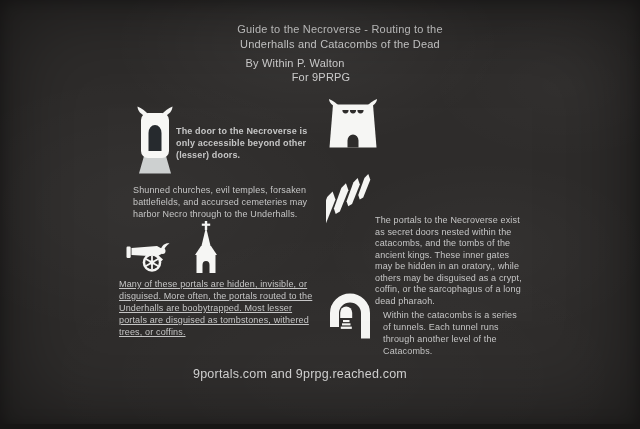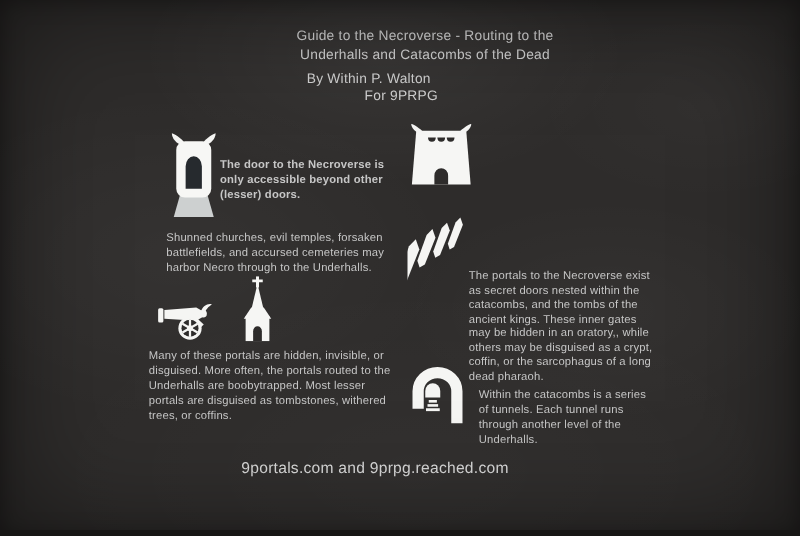--- a/index.html
+++ b/index.html
@@ -129,39 +129,39 @@
       <g fill="#f6f6f4">
         <rect x="17.8" y="0" width="2.4" height="9"></rect>
         <rect x="14.8" y="2.6" width="8.4" height="2.2"></rect>
         <polygon points="19,6 24,27 14,27"></polygon>
         <polygon points="14,25 24,25 30,34 8,34"></polygon>
         <rect x="9.5" y="32" width="19" height="20"></rect>
       </g>
       <path d="M15.5,52 V44 A3.5,4 0 0 1 22.5,44 V52 Z" fill="#2e2c2b"></path>
     </svg>
   </div>
-  <div class="txt" style="left:119px; top:278px;">Many of these portals are hidden, invisible, or
+  <div class="txt" style="left:119px; top:278px;text-decoration:underline;">Many of these portals are hidden, invisible, or
 disguised. More often, the portals routed to the
 Underhalls are boobytrapped. Most lesser
 portals are disguised as tombstones, withered
 trees, or coffins.</div>
 
   <div class="icon" style="left:327px; top:291px;">
     <svg width="46" height="52" viewBox="0 0 46 52">
       <path d="M7.5,36 V22 A15.5,15 0 0 1 38.5,22 V47.5" stroke="#f5f5f3" stroke-width="9" fill="none"></path>
       <g fill="#f5f5f3">
         <path d="M13.2,27 v-5.3 a6,6.2 0 0 1 12,0 V27 Z"></path>
         <rect x="16" y="29" width="6.5" height="2.1"></rect>
         <rect x="15" y="32.3" width="8.5" height="2.1"></rect>
         <rect x="13.8" y="35.6" width="11" height="2.3"></rect>
       </g>
     </svg>
   </div>
   <div class="txt" style="left:383px; top:309px;">Within the catacombs is a series
 of tunnels. Each tunnel runs
 through another level of the
-Underhalls.</div>
+Catacombs.</div>
 
   <div class="footer">9portals.com and 9prpg.reached.com</div>
 
   <div class="vignette"></div>
   <div class="bottom-edge"></div>
 </div>
 
 </body></html>

